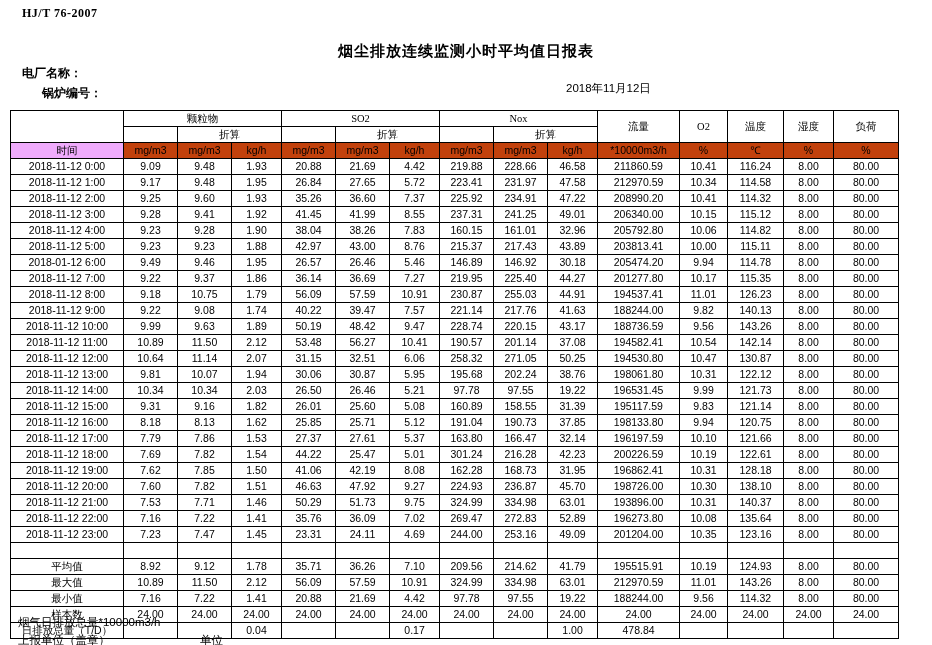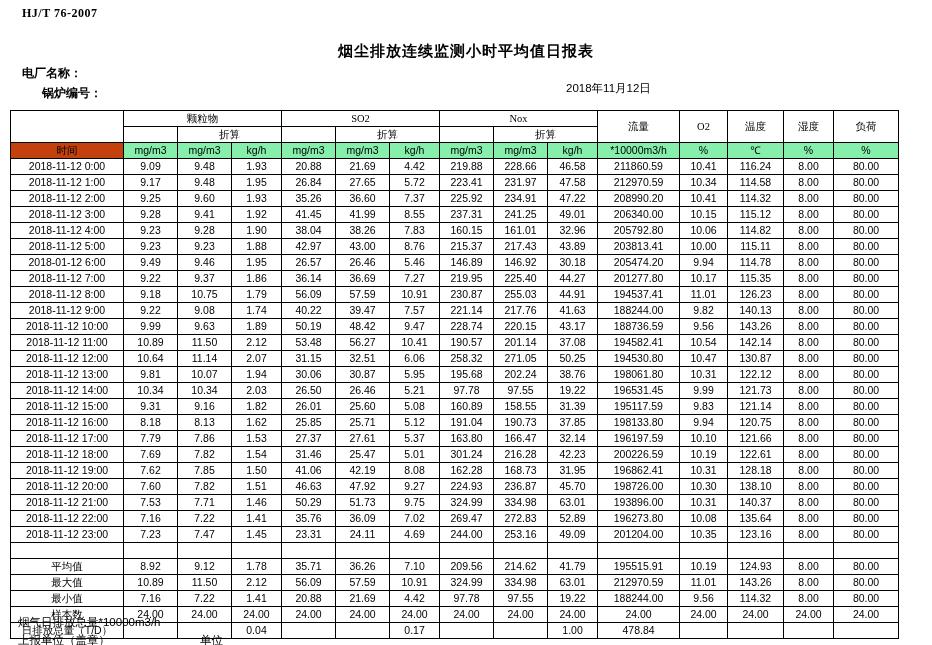--- a/index.html
+++ b/index.html
@@ -78,25 +78,25 @@
   }
   .hdr-group {
     font-family: "Liberation Serif", serif;
     font-size: 11px;
   }
   .hdr-sub {
     font-family: "Liberation Serif", serif;
     font-size: 11px;
   }
   .hdr-unit {
-    background: #86efac;
+    background: #c2410c;
     font-size: 10px;
   }
   .hdr-time {
-    background: #c2410c;
+    background: #f0abfc;
     font-size: 11px;
   }
   .col-time {
     text-align: center;
     font-size: 10.5px;
   }
   .num {
     text-align: right;
     padding-right: 6px;
     font-size: 10.5px;
@@ -502,21 +502,21 @@
         <td class="num">10.10</td>
         <td class="num">121.66</td>
         <td class="num">8.00</td>
         <td class="num">80.00</td>
       </tr>
       <tr>
         <td class="col-time">2018-11-12 18:00</td>
         <td class="num">7.69</td>
         <td class="num">7.82</td>
         <td class="num">1.54</td>
-        <td class="num">31.46</td>
+        <td class="num">44.22</td>
         <td class="num">25.47</td>
         <td class="num">5.01</td>
         <td class="num">301.24</td>
         <td class="num">216.28</td>
         <td class="num">42.23</td>
         <td class="num">200226.59</td>
         <td class="num">10.19</td>
         <td class="num">122.61</td>
         <td class="num">8.00</td>
         <td class="num">80.00</td>

